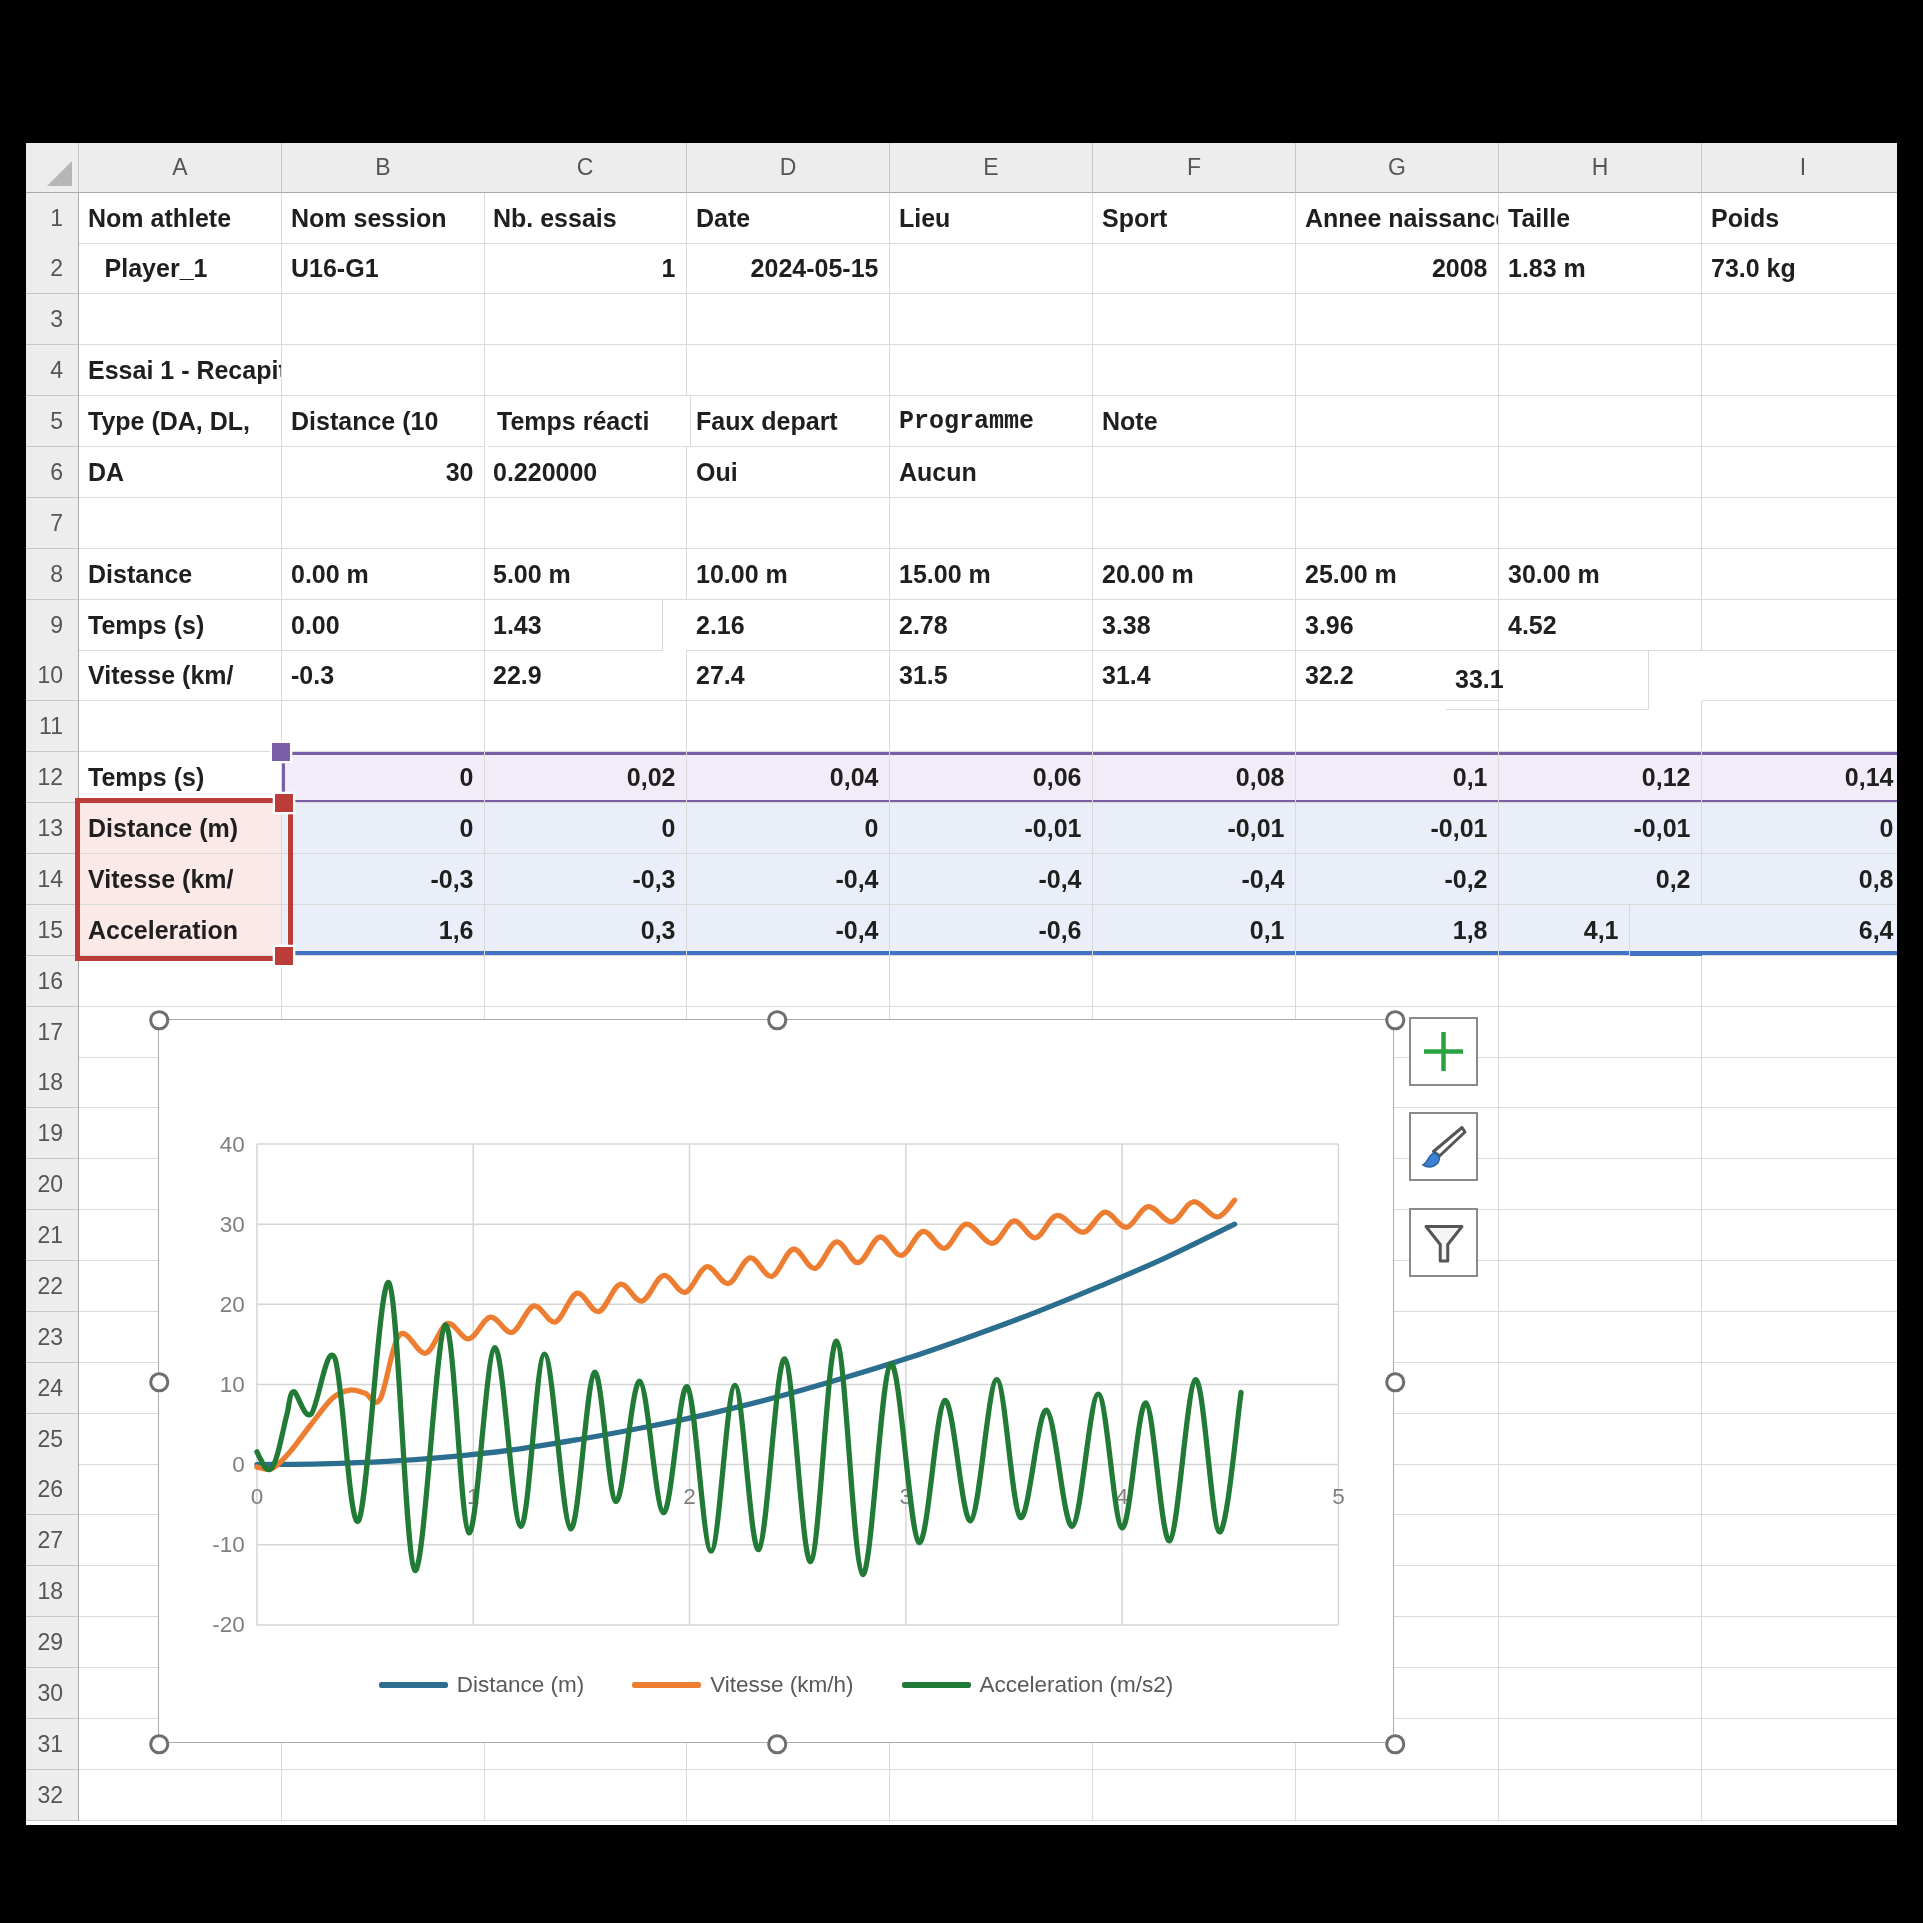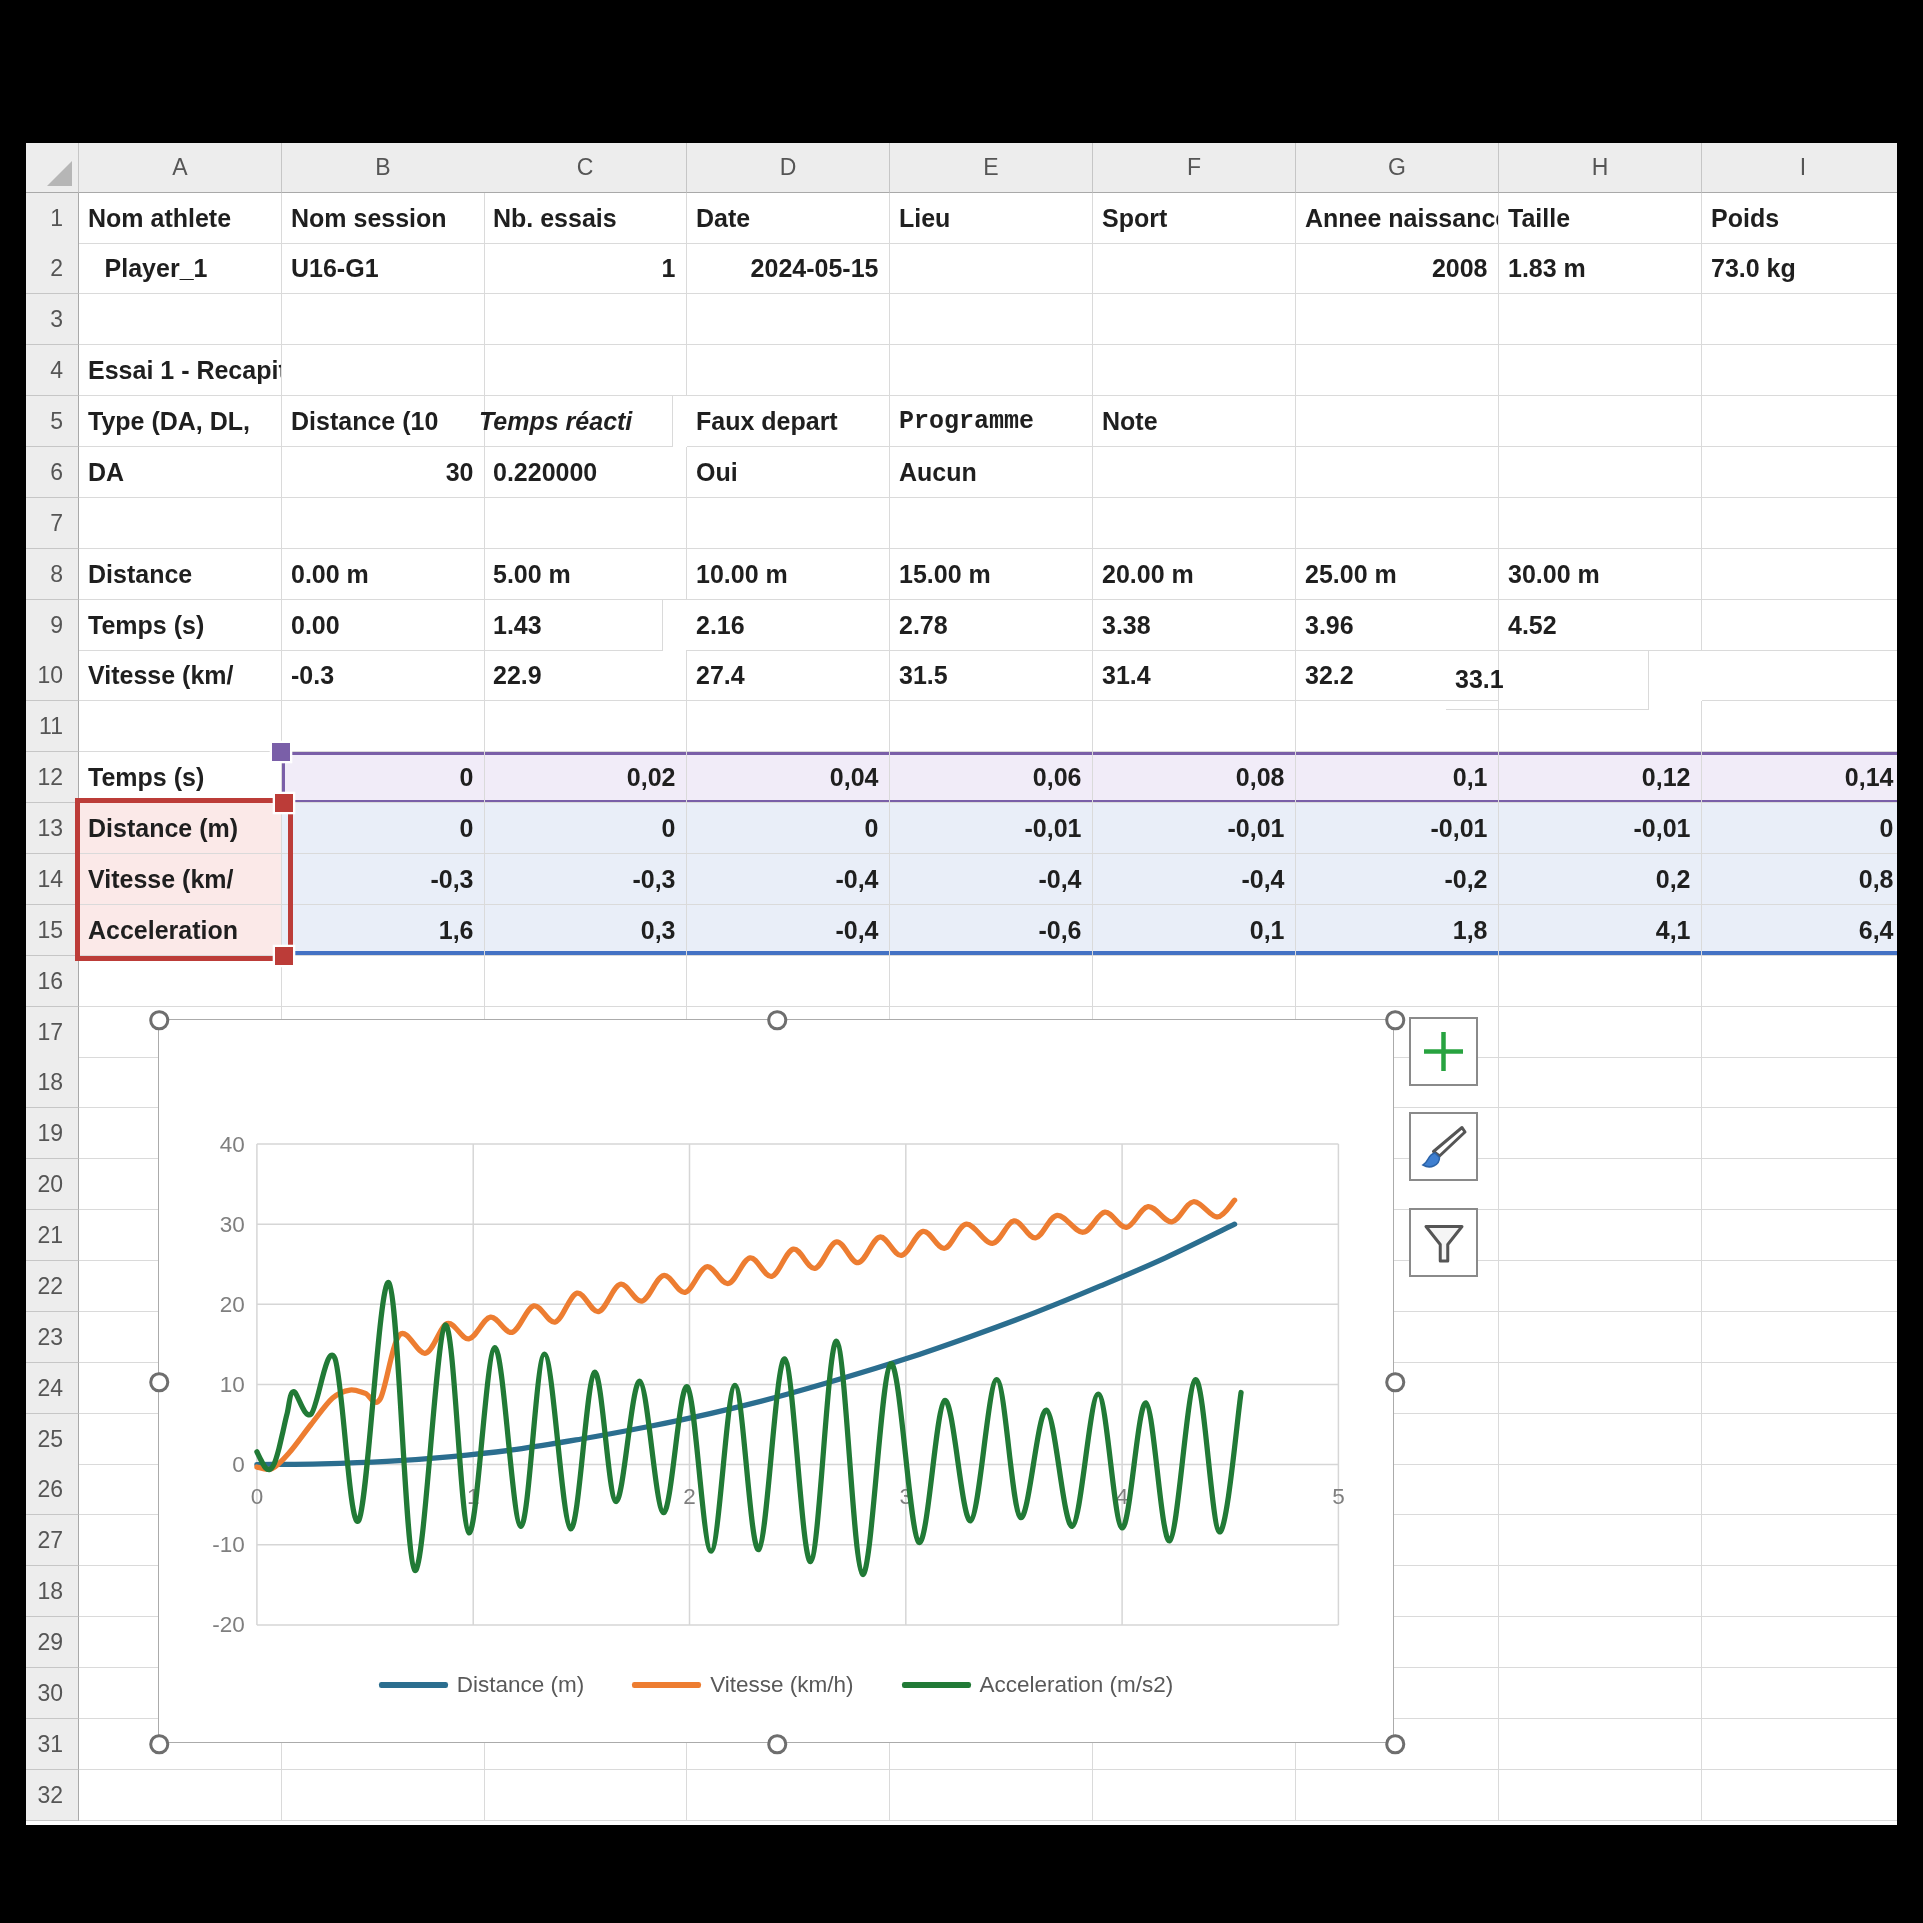--- a/index.html
+++ b/index.html
@@ -93,21 +93,21 @@
       <div class="cell l" style="left: 458px; top: 202px; width: 203px; height: 51px;"></div>
       <div class="cell l" style="left: 661px; top: 202px; width: 203px; height: 51px;"></div>
       <div class="cell l" style="left: 864px; top: 202px; width: 203px; height: 51px;"></div>
       <div class="cell l" style="left: 1067px; top: 202px; width: 203px; height: 51px;"></div>
       <div class="cell l" style="left: 1270px; top: 202px; width: 203px; height: 51px;"></div>
       <div class="cell l" style="left: 1473px; top: 202px; width: 203px; height: 51px;"></div>
       <div class="cell l" style="left: 1676px; top: 202px; width: 203px; height: 51px;"></div>
       <div class="rnum" style="left: 0px; top: 253px; width: 53px; height: 51px;">5</div>
       <div class="cell l" style="left: 53px; top: 253px; width: 203px; height: 51px;">Type (DA, DL,</div>
       <div class="cell l" style="left: 256px; top: 253px; width: 203px; height: 51px;">Distance (10</div>
-      <div class="cell l" style="left: 444px; top: 253px; width: 203px; height: 51px; font-style: italic;">Temps réacti</div>
+      <div class="cell l" style="left: 462px; top: 253px; width: 203px; height: 51px;">Temps réacti</div>
       <div class="cell l" style="left: 661px; top: 253px; width: 203px; height: 51px;">Faux depart</div>
       <div class="cell l" style="left: 864px; top: 253px; width: 203px; height: 51px; font-family: Liberation Mono, monospace;">Programme</div>
       <div class="cell l" style="left: 1067px; top: 253px; width: 203px; height: 51px;">Note</div>
       <div class="cell l" style="left: 1270px; top: 253px; width: 203px; height: 51px;"></div>
       <div class="cell l" style="left: 1473px; top: 253px; width: 203px; height: 51px;"></div>
       <div class="cell l" style="left: 1676px; top: 253px; width: 203px; height: 51px;"></div>
       <div class="rnum" style="left: 0px; top: 304px; width: 53px; height: 51px;">6</div>
       <div class="cell l" style="left: 53px; top: 304px; width: 203px; height: 51px;">DA</div>
       <div class="cell r" style="left: 256px; top: 304px; width: 203px; height: 51px;">30</div>
       <div class="cell l" style="left: 458px; top: 304px; width: 203px; height: 51px;">0.220000</div>
@@ -198,21 +198,21 @@
       <div class="cell r" style="left: 1473px; top: 711px; width: 203px; height: 51px;">0,2</div>
       <div class="cell r" style="left: 1676px; top: 711px; width: 203px; height: 51px;">0,8</div>
       <div class="rnum" style="left: 0px; top: 762px; width: 53px; height: 51px;">15</div>
       <div class="cell l" style="left: 53px; top: 762px; width: 203px; height: 51px;">Acceleration</div>
       <div class="cell r" style="left: 256px; top: 762px; width: 203px; height: 51px;">1,6</div>
       <div class="cell r" style="left: 458px; top: 762px; width: 203px; height: 51px;">0,3</div>
       <div class="cell r" style="left: 661px; top: 762px; width: 203px; height: 51px;">-0,4</div>
       <div class="cell r" style="left: 864px; top: 762px; width: 203px; height: 51px;">-0,6</div>
       <div class="cell r" style="left: 1067px; top: 762px; width: 203px; height: 51px;">0,1</div>
       <div class="cell r" style="left: 1270px; top: 762px; width: 203px; height: 51px;">1,8</div>
-      <div class="cell r" style="left: 1473px; top: 762px; width: 203px; height: 51px;">4,1</div>
+      <div class="cell r" style="left: 1401px; top: 762px; width: 203px; height: 51px;">4,1</div>
       <div class="cell r" style="left: 1676px; top: 762px; width: 203px; height: 51px;">6,4</div>
       <div class="rnum" style="left: 0px; top: 813px; width: 53px; height: 51px;">16</div>
       <div class="cell l" style="left: 53px; top: 813px; width: 203px; height: 51px;"></div>
       <div class="cell l" style="left: 256px; top: 813px; width: 203px; height: 51px;"></div>
       <div class="cell l" style="left: 458px; top: 813px; width: 203px; height: 51px;"></div>
       <div class="cell l" style="left: 661px; top: 813px; width: 203px; height: 51px;"></div>
       <div class="cell l" style="left: 864px; top: 813px; width: 203px; height: 51px;"></div>
       <div class="cell l" style="left: 1067px; top: 813px; width: 203px; height: 51px;"></div>
       <div class="cell l" style="left: 1270px; top: 813px; width: 203px; height: 51px;"></div>
       <div class="cell l" style="left: 1473px; top: 813px; width: 203px; height: 51px;"></div>

